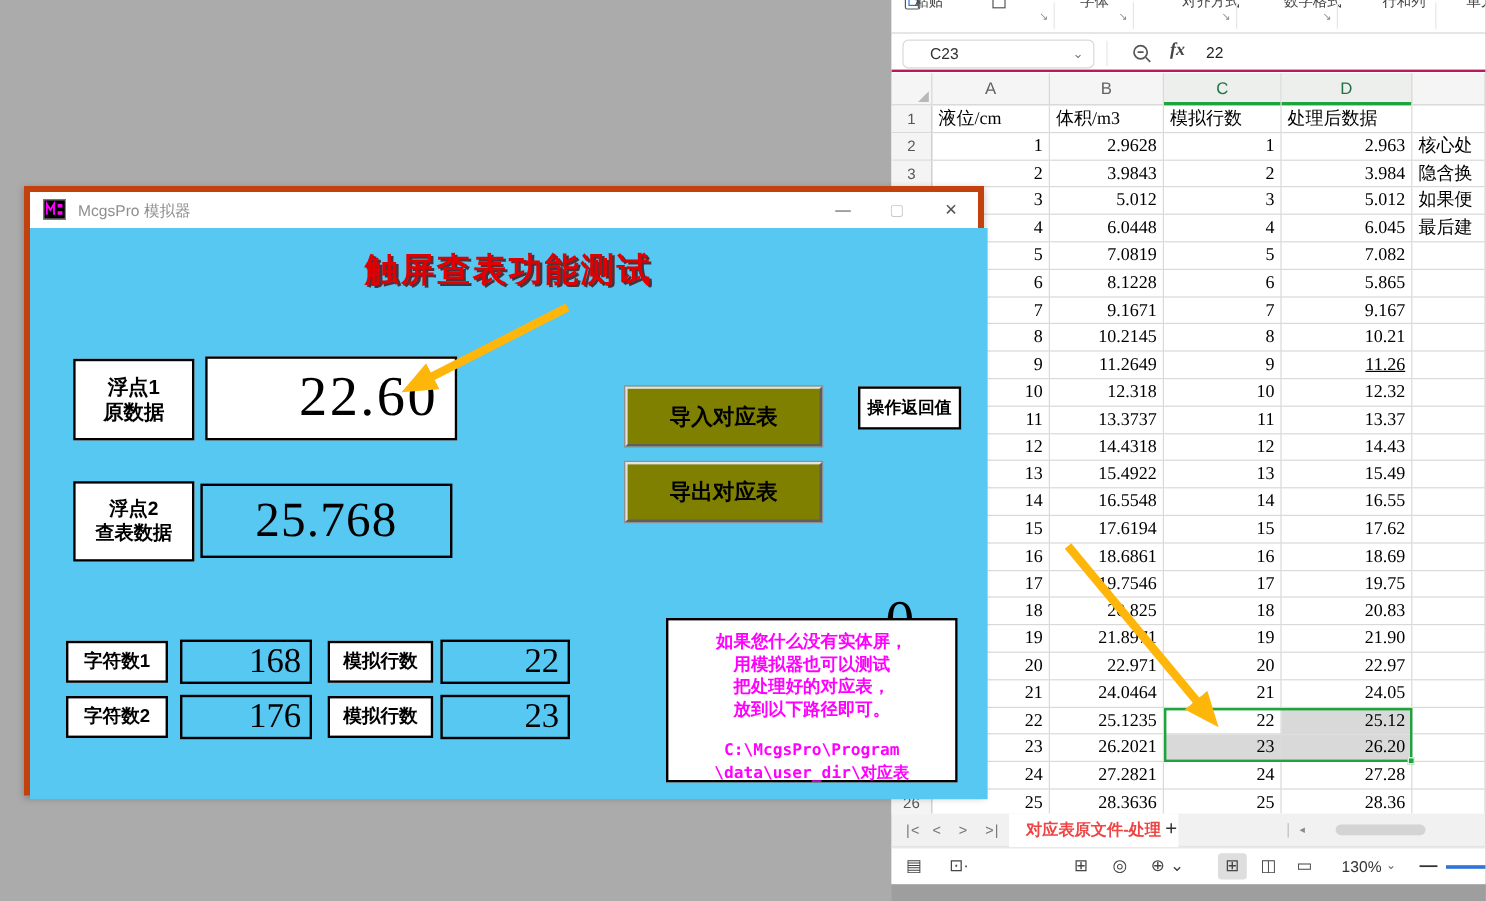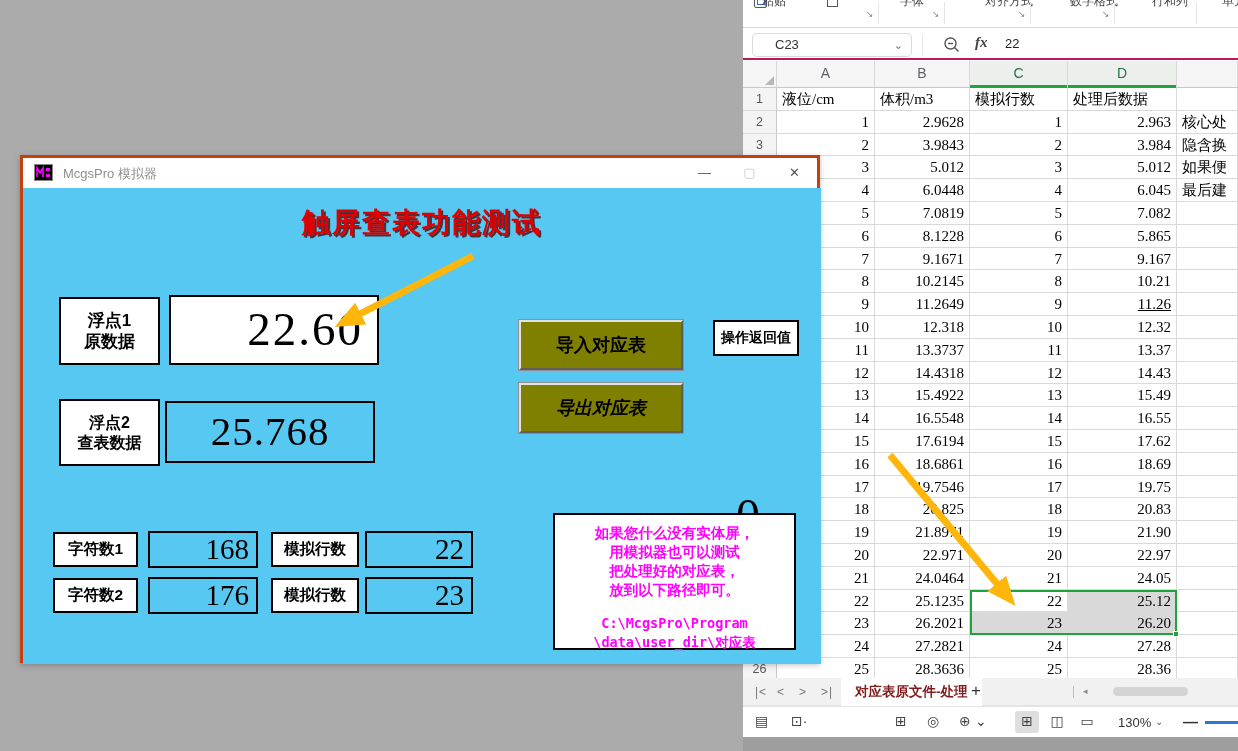--- a/index.html
+++ b/index.html
@@ -35,38 +35,38 @@
   .rh { width:34px; background:#F4F4F4; border-right:1px solid #C9C9C9; border-bottom:1px solid #D9D9D9; font-size:12.5px; color:#555; text-align:center; line-height:22px; flex:none; }
   .cell { border-right:1px solid #D9D9D9; border-bottom:1px solid #D9D9D9; font-family:"Liberation Serif","DejaVu Serif",serif; font-size:15px; color:#000; line-height:22px; white-space:nowrap; overflow:hidden; flex:none; }
   .num { text-align:right; padding-right:5px; }
   .txt { text-align:left; padding-left:5px; }
   .cell.gray { background:#D9D9D9; }
   .sel-box { position:absolute; left:227px; top:501.6px; width:207px; height:45.6px; border:2.5px solid #1FA33D; pointer-events:none; }
   .sel-box .handle { position:absolute; right:-4px; bottom:-4px; width:6px; height:6px; background:#1FA33D; border:1px solid #fff; }
 
   .tabbar { position:absolute; left:0; top:678px; width:495px; height:28px; background:#F1F1F1; border-bottom:1px solid #E3E3E3; font-size:12px; color:#666; }
   .nav { position:absolute; top:7px; font-size:12px; color:#777; letter-spacing:1px; }
-  .stab { position:absolute; left:98px; top:0; height:28px; background:#fff; padding:0 14px; line-height:28px; font-size:13.5px; font-weight:bold; color:#7f1d1d; }
+  .stab { position:absolute; left:98px; top:0; height:28px; background:#fff; padding:0 14px; line-height:28px; font-size:13.5px; font-weight:bold; color:#ef4444; }
   .plus { position:absolute; left:228px; top:3px; font-size:17px; color:#333; }
   .hsb-sep { position:absolute; left:330px; top:8px; width:1px; height:12px; background:#BDBDBD; }
   .hsb-arrow { position:absolute; left:340px; top:8px; font-size:9px; color:#8a8a8a; }
   .hsb { position:absolute; left:370px; top:9px; width:75px; height:9px; background:#D4D4D4; border-radius:5px; }
 
   .statusbar { position:absolute; left:0; top:706px; width:495px; height:30px; background:#fff; border-top:1px solid #E4E4E4; }
   .sic { position:absolute; top:6px; font-size:14px; color:#454545; }
   .viewbtn { position:absolute; top:4px; width:24px; height:22px; text-align:center; line-height:21px; font-size:14px; color:#454545; border-radius:3px; }
   .viewbtn.active { background:#DEDEDE; }
   .zlabel { position:absolute; left:375px; top:8px; font-size:13px; color:#333; }
   .zchev { position:absolute; left:412px; top:9px; font-size:10px; color:#666; }
   .zminus { position:absolute; left:440px; top:6px; font-size:15px; color:#333; font-weight:bold; }
   .zslider { position:absolute; left:462px; top:14px; width:33px; height:3px; background:#2E75D8; }
   .win-bottom { position:absolute; left:743px; top:737px; width:495px; height:14px; background:#9E9E9E; z-index:1; }
 
   
-  .mcgs { position:absolute; left:20px; top:155px; width:800px; height:508px; z-index:10; border:3px solid #c2410c; box-shadow:0 2px 6px rgba(0,0,0,0.25); }
+  .mcgs { position:absolute; left:20px; top:155px; width:800px; height:508px; z-index:10; border:5px solid #c2410c; box-shadow:0 2px 6px rgba(0,0,0,0.25); }
   .titlebar { position:absolute; left:0; top:0; width:100%; height:30px; background:#fff; }
   .appicon { position:absolute; left:11px; top:6px; width:19px; height:17px; background:#000; border:1px solid #888; }
   .ttext { position:absolute; left:40px; top:7px; font-size:13px; color:#8F8F8F; }
   .wbtn { position:absolute; top:0; width:45px; height:30px; text-align:center; line-height:30px; font-size:13px; color:#555; }
   .wbtn.max { color:#C9C9C9; }
   .client { position:absolute; left:0; top:30px; width:798px; height:476px; background:#56C8F2; overflow:hidden; }
 
   .mtitle { position:absolute; left:0; top:16px; width:100%; text-align:center; font-size:28px; font-weight:bold; letter-spacing:2px; color:#E10000; text-shadow:2px 2px 0 rgba(70,0,0,0.75); }
   .lblbox { position:absolute; background:#fff; border:2px solid #000; display:flex; flex-direction:column; justify-content:center; align-items:center; font-weight:bold; color:#000; line-height:1.25; text-align:center; }
   .disp { position:absolute; border:2px solid #000; font-family:"Liberation Serif","DejaVu Serif",serif; color:#000; }
@@ -412,21 +412,21 @@
     </div>
     <div class="disp disp1" style="left:146px; top:107px; width:210px; height:70px; font-size:47px; line-height:64px; padding-right:14px; letter-spacing:2px;">22.60</div>
 
     <div class="lblbox" style="left:36px; top:211px; width:101px; height:67px; font-size:16px;">
       <span>浮点2</span>
         <span>查表数据</span>
     </div>
     <div class="disp disp2" style="left:142px; top:213px; width:210px; height:62px; font-size:41px; line-height:56px; letter-spacing:1px;">25.768</div>
 
     <div class="obtn" style="left:496px; top:132px;">导入对应表</div>
-    <div class="obtn" style="left:496px; top:195px;font-style:italic;">导出对应表</div>
+    <div class="obtn" style="left:496px; top:195px;">导出对应表</div>
 
     <div class="cntlbl" style="left:690px; top:132px; width:86px; height:36px; font-size:14px;">操作返回值</div>
     <div class="retzero">0</div>
 
     <div id="counters">
         <div class="cntlbl" style="left: 30px; top: 344px; width: 85px; height: 35px;">字符数1</div>
         <div class="cntval" style="left: 125px; top: 343px; width: 110px; height: 37px;">168</div>
         <div class="cntlbl" style="left: 248px; top: 344px; width: 88px; height: 35px;">模拟行数</div>
         <div class="cntval" style="left: 342px; top: 343px; width: 108px; height: 37px;">22</div>
         <div class="cntlbl" style="left: 30px; top: 390px; width: 85px; height: 35px;">字符数2</div>

